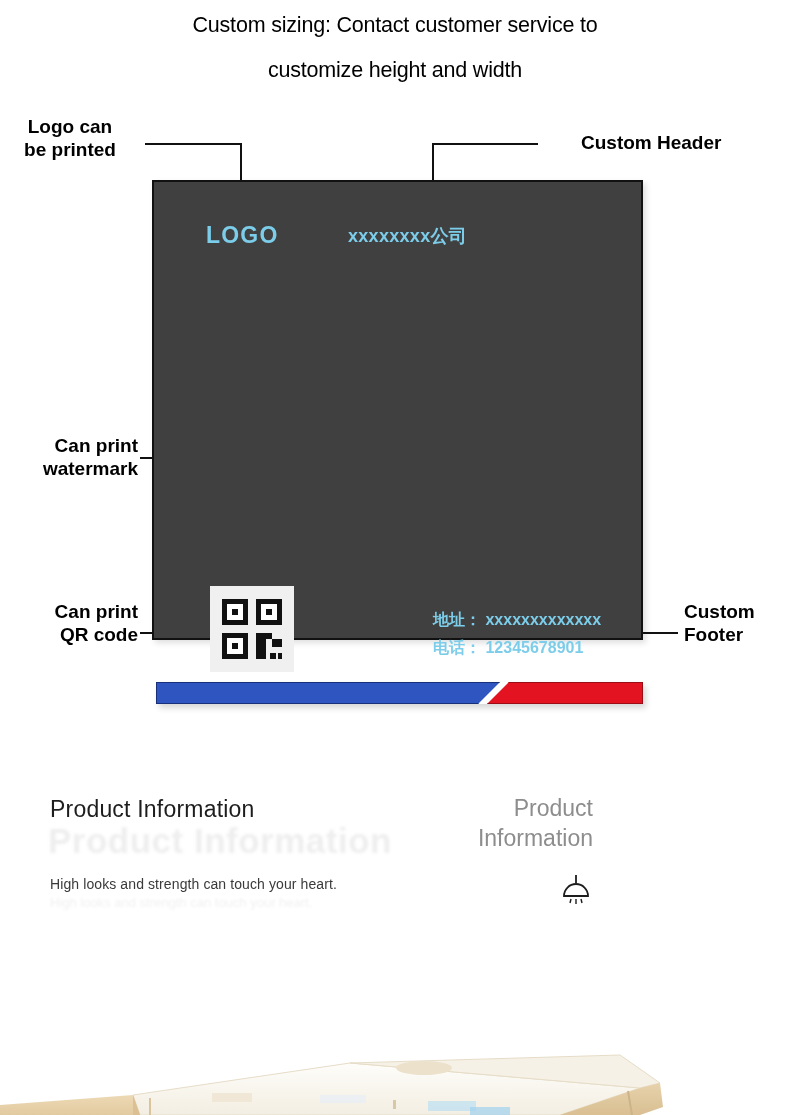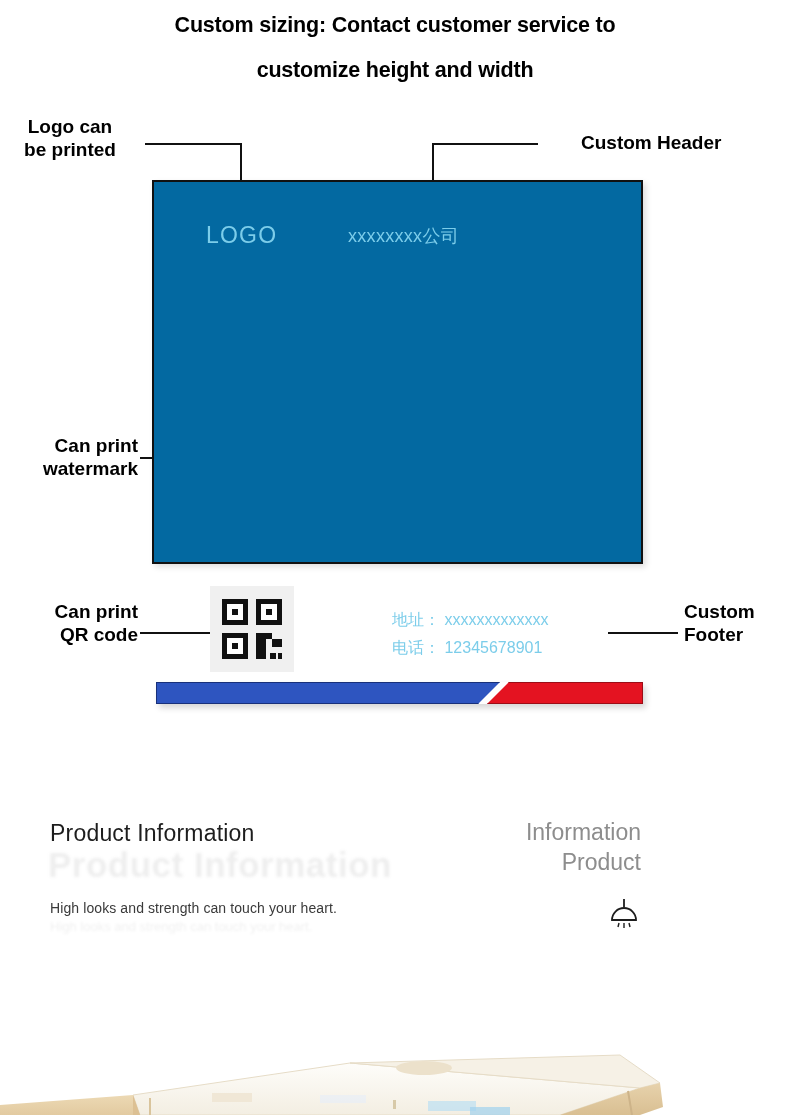--- a/index.html
+++ b/index.html
@@ -5,51 +5,52 @@
   html,body{margin:0;padding:0;}
   body{
     width:790px;height:1115px;position:relative;overflow:hidden;
     background:#ffffff;
     font-family:"Liberation Sans", sans-serif;
     -webkit-font-smoothing:antialiased;
   }
   
   #title{
     position:absolute;left:0;top:12px;width:790px;
-    text-align:center;color:#000;font-weight:bold;
+    text-align:center;color:#000;font-weight:normal;
     font-size:21.5px;line-height:27px;letter-spacing:-0.2px;
   }
   #title .l2{display:block;margin-top:18px;}
 
   
   #stage{position:absolute;left:0;top:0;width:790px;height:790px;}
 
   
   #carton{
-    position:absolute;left:152px;top:180px;width:491px;height:384px;
-    border:2px solid #111;background:#0369a1;box-sizing:border-box;
+    position:absolute;left:152px;top:180px;width:491px;height:460px;
+    border:2px solid #111;background:#404040;box-sizing:border-box;
     box-shadow:3px 3px 6px rgba(0,0,0,.13);
+    font-weight:bold;
   }
   #carton-logo{
     position:absolute;left:52px;top:40px;
     color:#7ccdea;font-size:23px;letter-spacing:1.2px;
   }
   #carton-company{
     position:absolute;left:194px;top:42px;
     color:#7ccdea;font-size:18px;letter-spacing:.3px;
   }
   #qr{
     position:absolute;left:56px;top:404px;width:84px;height:86px;
     background:#f0f0f0;display:flex;align-items:center;justify-content:center;
   }
   #carton-footer{
     position:absolute;left:238px;top:424px;color:#7ccdea;
     font-size:16px;line-height:28px;white-space:nowrap;
   }
-  #carton-footer .ln{display:block;}
+  #carton-footer .ln{display:block;margin-left:41px;}
 
   
   #stripe{
     position:absolute;left:156px;top:682px;width:487px;height:22px;
     box-shadow:3px 4px 6px rgba(0,0,0,.16);
   }
   #stripe .blue{
     position:absolute;left:0;top:0;height:22px;width:344px;
     background:#2e55c0;border:1px solid #18307a;box-sizing:border-box;
     clip-path:polygon(0 0,100% 0,calc(100% - 22px) 100%,0 100%);
@@ -65,21 +66,21 @@
     position:absolute;color:#000;font-weight:bold;
     font-size:19px;line-height:23px;white-space:nowrap;
   }
   .cl-r{text-align:right;}
   .cl-l{text-align:left;}
   .lead{position:absolute;background:#111;}
   .lead.h{height:2px;}
   .lead.v{width:2px;}
 
   
-  #prodinfo{position:absolute;left:0;top:795px;width:641px;height:200px;padding-left:48px;}
+  #prodinfo{position:absolute;left:0;top:771px;width:641px;height:200px;}
   #pi-head{
     position:absolute;left:50px;top:25px;color:#1d1d1d;
     font-size:23px;letter-spacing:.2px;
   }
   #pi-ghost{
     position:absolute;left:48px;top:50px;color:rgba(60,60,60,.085);
     font-size:35px;font-weight:bold;letter-spacing:.5px;
     filter:blur(1.4px);
   }
   #pi-sub{
@@ -185,22 +186,22 @@
   </div>
 </div>
 
 <div id="prodinfo">
   <div id="pi-ghost">Product Information</div>
   <div id="pi-head">Product Information</div>
   <div id="pi-sub">High looks and strength can touch your heart.</div>
   <div id="pi-sub-ghost">High looks and strength can touch your heart.</div>
 
   <div id="pi-right">
+    <span class="ln">Product</span>
     <span class="ln">Information</span>
-    <span class="ln">Product</span>
   </div>
 
   <div id="pi-lamp">
     <svg width="34" height="34" viewBox="0 0 34 34" aria-hidden="true">
       <line x1="17" y1="2" x2="17" y2="10" stroke="#1d1d1d" stroke-width="1.8"></line>
       <path d="M5 23 A12 12 0 0 1 29 23 Z" fill="none" stroke="#1d1d1d" stroke-width="1.8"></path>
       <line x1="5" y1="23" x2="29" y2="23" stroke="#1d1d1d" stroke-width="1.8"></line>
       <line x1="12" y1="26" x2="11" y2="30" stroke="#1d1d1d" stroke-width="1.4"></line>
       <line x1="17" y1="26" x2="17" y2="31" stroke="#1d1d1d" stroke-width="1.4"></line>
       <line x1="22" y1="26" x2="23" y2="30" stroke="#1d1d1d" stroke-width="1.4"></line>

